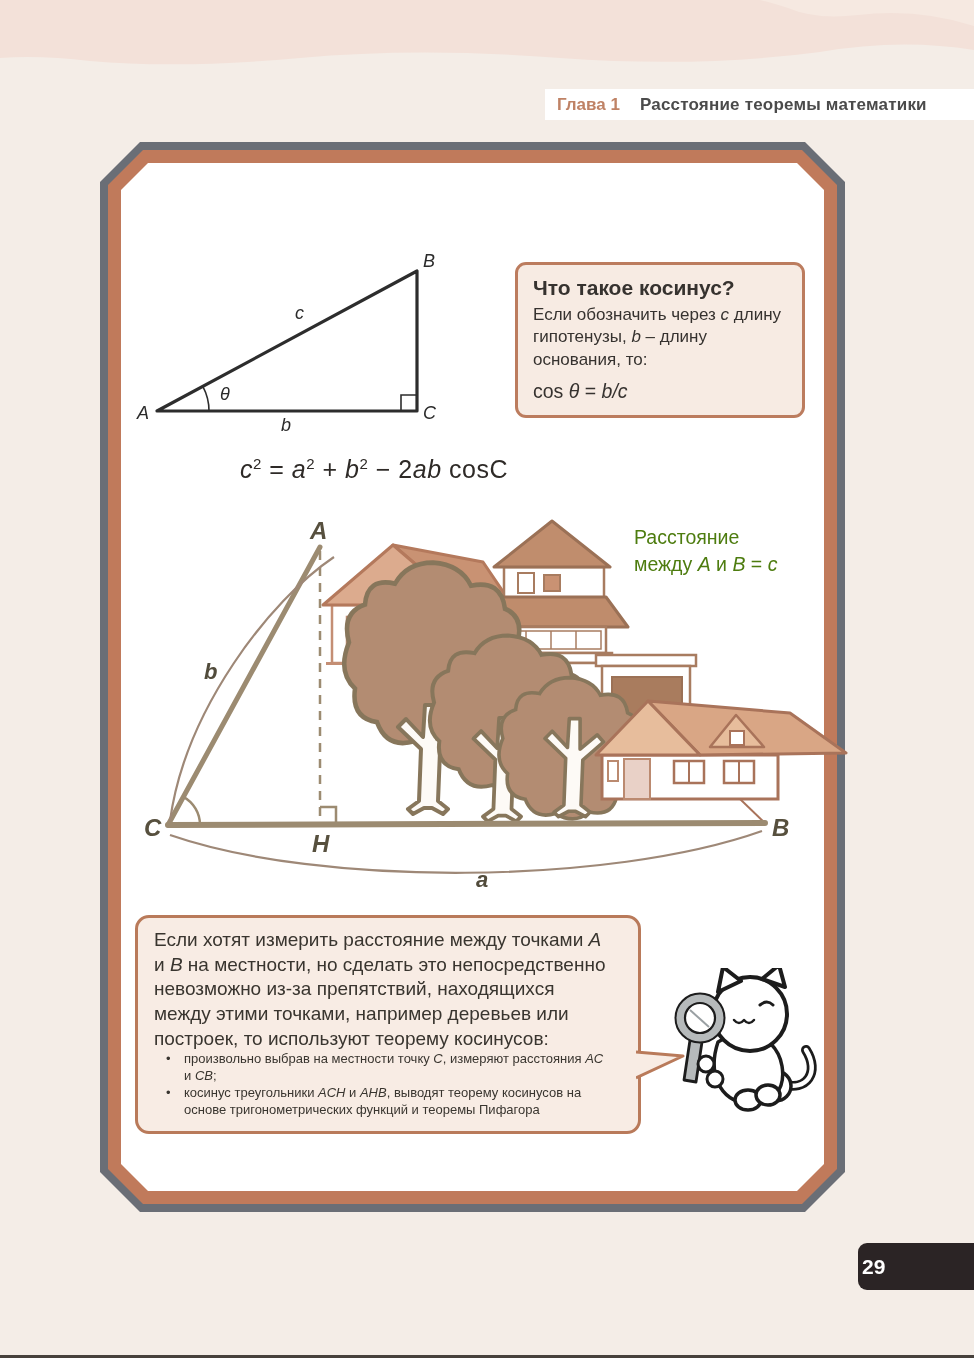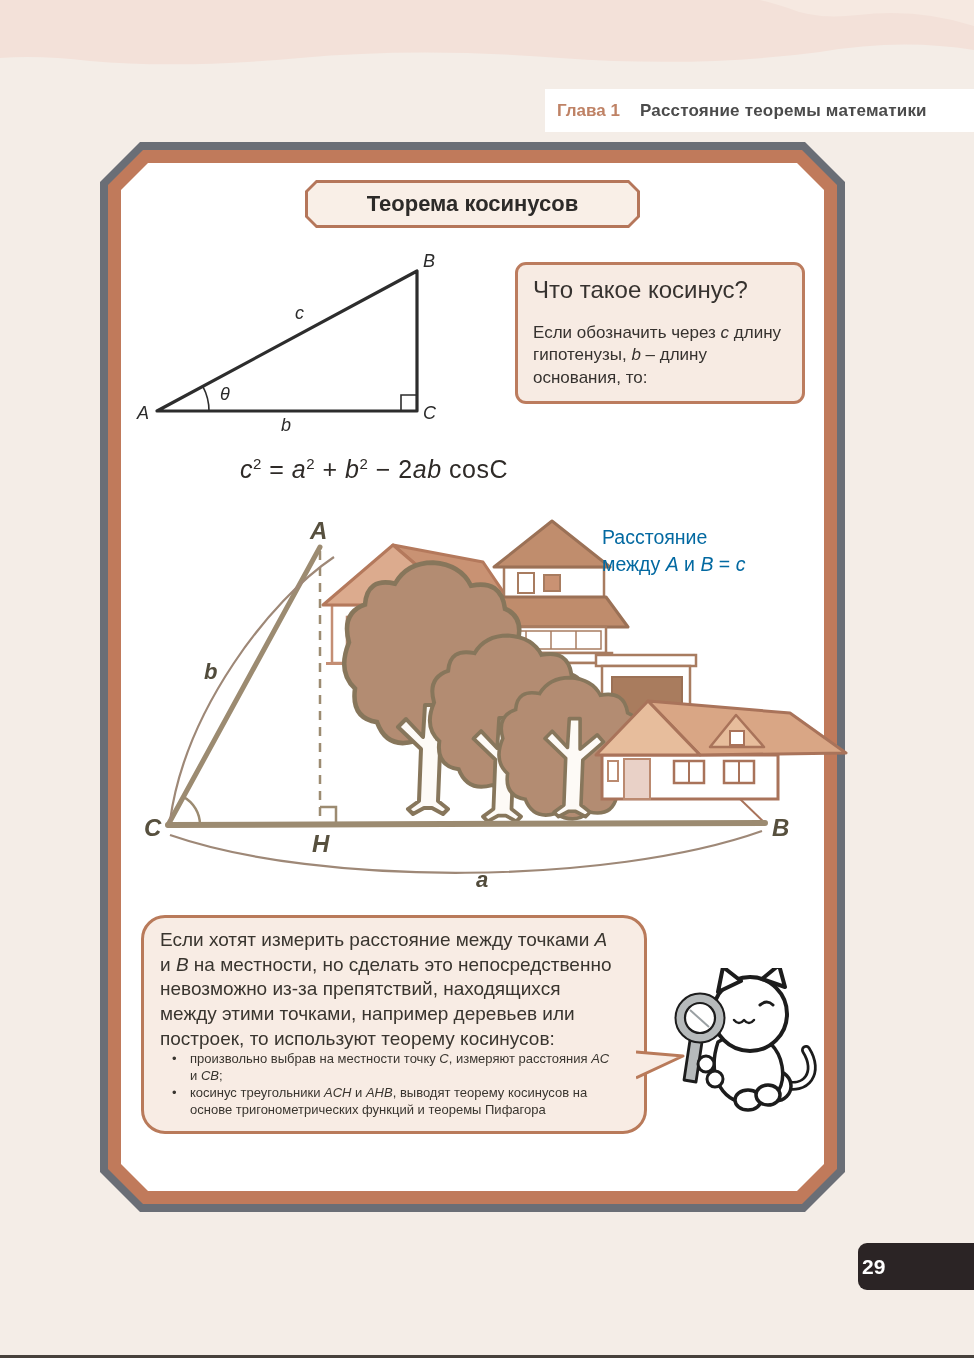--- a/index.html
+++ b/index.html
@@ -5,21 +5,21 @@
   html,body{margin:0;padding:0;}
   body{font-family:"Liberation Sans",sans-serif;background:#e9e2dc;}
   .page{position:relative;width:974px;height:1358px;background:#f4ede7;overflow:hidden;margin:0 auto;}
   .it{font-style:italic;}
   sup{font-size:0.6em;}
 
   
   .top-wave{position:absolute;left:0;top:0;}
 
   
-  .running-header{position:absolute;left:545px;top:89px;width:429px;height:43px;background:#ffffff;
+  .running-header{position:absolute;left:545px;top:89px;width:429px;height:31px;background:#ffffff;
     display:flex;align-items:center;font-size:17px;font-weight:bold;}
   .running-header .chapter{color:#bf8265;margin-left:12px;margin-right:20px;}
   .running-header .chapter-title{color:#4b4b4b;letter-spacing:0.2px;}
 
   
   .panel-outer{position:absolute;left:100px;top:142px;width:745px;height:1070px;background:#6a6e76;
     clip-path:polygon(40px 0,calc(100% - 40px) 0,100% 40px,100% calc(100% - 40px),calc(100% - 40px) 100%,40px 100%,0 calc(100% - 40px),0 40px);}
   .panel-mid{position:absolute;inset:8px;background:#c07a5b;
     clip-path:polygon(35px 0,calc(100% - 35px) 0,100% 35px,100% calc(100% - 35px),calc(100% - 35px) 100%,35px 100%,0 calc(100% - 35px),0 35px);}
   .panel-inner{position:absolute;inset:13px;background:#ffffff;
@@ -28,36 +28,36 @@
   
   .title-box{position:absolute;left:305px;top:180px;width:335px;height:48px;background:#b5765a;
     clip-path:polygon(11px 0,calc(100% - 11px) 0,100% 11px,100% calc(100% - 11px),calc(100% - 11px) 100%,11px 100%,0 calc(100% - 11px),0 11px);}
   .title-box-inner{position:absolute;inset:3px;background:#f9efe7;display:flex;align-items:center;justify-content:center;
     clip-path:polygon(9px 0,calc(100% - 9px) 0,100% 9px,100% calc(100% - 9px),calc(100% - 9px) 100%,9px 100%,0 calc(100% - 9px),0 9px);}
   .title-box-inner span{font-size:22px;font-weight:bold;color:#2d2b29;}
 
   
   .cos-box{position:absolute;left:515px;top:262px;width:290px;box-sizing:border-box;background:#f7ebe3;
     border:3px solid #bc7c5e;border-radius:11px;padding:11px 15px 12px 15px;color:#36322f;}
-  .cos-box .cos-title{font-weight:normal;font-size:24px;margin-bottom:18px;}
+  .cos-box .cos-title{font-weight:bold;font-size:21px;margin-bottom:4px;}
   .cos-box .cos-body{font-size:17px;line-height:1.32;}
   .cos-box .cos-formula{font-size:19.5px;margin-top:9px;}
 
   .tri-svg{position:absolute;left:125px;top:243px;}
 
   .main-formula{position:absolute;left:240px;top:455px;width:465px;text-align:left;
     font-size:25px;color:#2e2a27;letter-spacing:0.5px;}
 
   .illu-svg{position:absolute;left:140px;top:505px;}
 
-  .dist-label{position:absolute;left:602px;top:524px;width:210px;font-size:19.5px;line-height:1.4;color:#0369a1;}
+  .dist-label{position:absolute;left:634px;top:524px;width:210px;font-size:19.5px;line-height:1.4;color:#4d7c0f;}
 
   
   .bubble{position:absolute;left:135px;top:915px;width:506px;box-sizing:border-box;background:#f8ece4;
-    border:3px solid #b97a5a;border-radius:24px;padding:10px 14px 12px 16px;color:#39352f;margin-left:6px;}
+    border:3px solid #b97a5a;border-radius:14px;padding:10px 14px 12px 16px;color:#39352f;}
   .bubble p{margin:0;font-size:19px;line-height:1.3;max-width:462px;}
   .bubble ul{margin:0;padding:0 0 0 30px;list-style:none;}
   .bubble li{position:relative;font-size:13px;line-height:1.3;max-width:430px;}
   .bubble li::before{content:"•";position:absolute;left:-18px;top:0;}
   .bubble-tail{position:absolute;left:636px;top:1044px;}
 
   .cat-svg{position:absolute;left:652px;top:968px;}
 
   
   .page-badge{position:absolute;left:858px;top:1243px;width:130px;height:47px;background:#2b2425;
@@ -86,41 +86,37 @@
     <span class="chapter">Глава 1</span>
     <span class="chapter-title">Расстояние теоремы математики</span>
   </div>
 
   <div class="panel-outer">
     <div class="panel-mid">
       <div class="panel-inner"></div>
     </div>
   </div>
 
-  <div class="title-box">
-    <div class="title-box-inner">
-      <span>Теорема косинусов</span>
-    </div>
-  </div>
 
   <svg class="tri-svg" width="345" height="195" viewBox="0 0 345 195">
     <path d="M32,168 L292,28 L292,168 Z" fill="none" stroke="#2d2d2d" stroke-width="3.2" stroke-linejoin="round"></path>
     <path d="M276,168 L276,152 L292,152" fill="none" stroke="#2d2d2d" stroke-width="1.6"></path>
     <path d="M84,168 A52,52 0 0 0 77.8,143.3" fill="none" stroke="#2d2d2d" stroke-width="1.6"></path>
     <text class="tlabel" x="12" y="176">A</text>
     <text class="tlabel" x="298" y="24">B</text>
     <text class="tlabel" x="298" y="176">C</text>
     <text class="tlabel" x="170" y="76">c</text>
     <text class="tlabel" x="156" y="188">b</text>
     <text class="tlabel" x="95" y="157">θ</text>
   </svg>
 
   <div class="cos-box">
     <div class="cos-title">Что такое косинус?</div>
     <div class="cos-body"><span>Если обозначить через </span><span class="it">c</span><span> длину гипотенузы, </span><span class="it">b</span><span> – длину основания, то:</span></div>
+    <div class="cos-formula"><span>cos </span><span class="it">θ</span><span> = </span><span class="it">b/c</span></div>
   </div>
 
   <div class="main-formula"><span class="it">c</span><sup>2</sup><span> = </span><span class="it">a</span><sup>2</sup><span> + </span><span class="it">b</span><sup>2</sup><span> − 2</span><span class="it">ab</span><span> cosC</span></div>
 
   <svg class="illu-svg" width="720" height="392" viewBox="0 0 720 392">
     <defs>
       <path id="blob" d="M0,-88 Q28,-86 38,-66 Q68,-72 72,-44 Q92,-36 84,-10 Q96,14 78,30 Q84,58 58,62 Q52,86 24,80 Q6,96 -18,82 Q-46,90 -56,64 Q-82,60 -78,32 Q-96,16 -84,-12 Q-92,-40 -68,-48 Q-66,-74 -38,-68 Q-26,-88 0,-88 Z"></path>
       <path id="trunk" d="M-9,0 L-7,-52 L-30,-74 L-22,-82 L-5,-64 L-3,-96 L9,-96 L9,-62 L28,-78 L35,-70 L12,-50 L10,0 L20,8 L15,13 L4,7 L-4,7 L-15,13 L-20,8 Z"></path>
     </defs>
 

